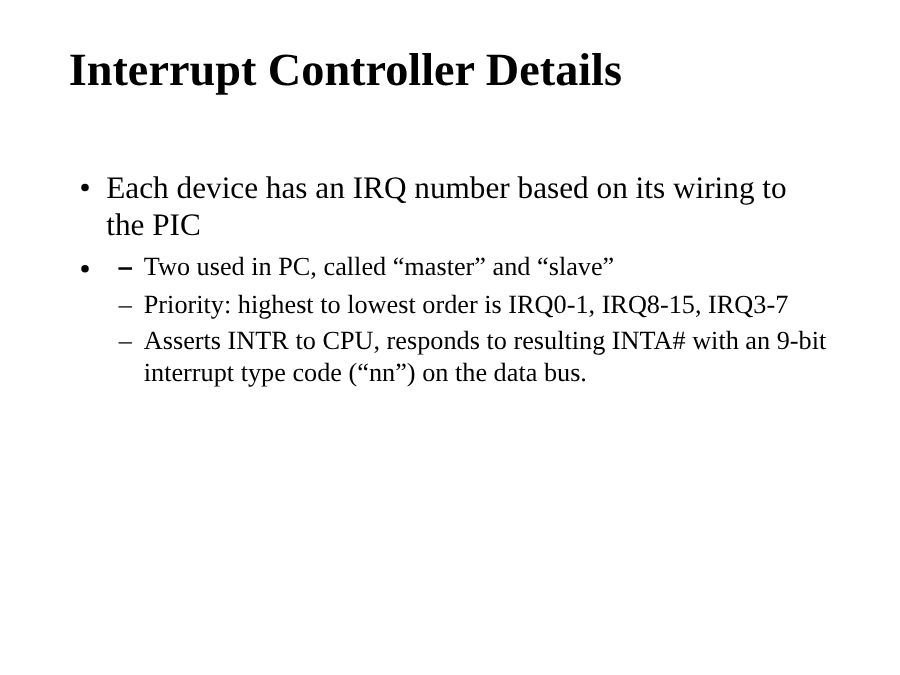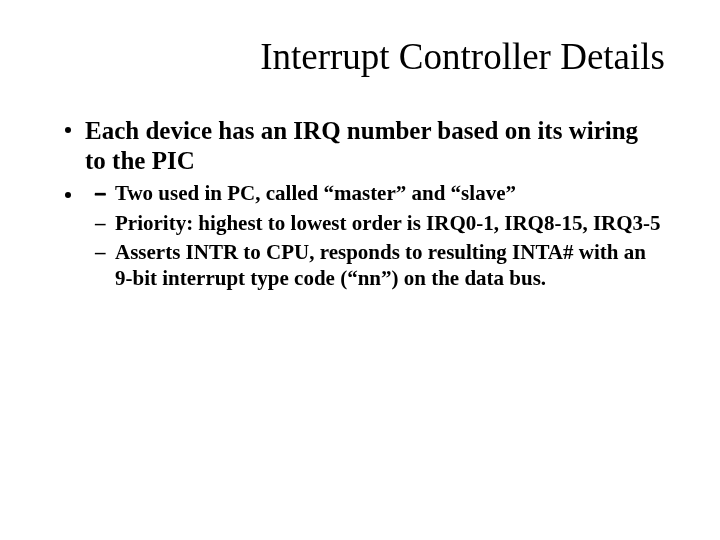--- a/index.html
+++ b/index.html
@@ -1,29 +1,29 @@
 <!DOCTYPE html>
 <html><head>
   <meta charset="utf-8">
   <style>
-    * { margin: 0; padding: 0; box-sizing: border-box; font-weight: bold; }
+    * { margin: 0; padding: 0; box-sizing: border-box; }
     body {
       width: 720px;
       height: 540px;
       background: #ffffff;
       font-family: "Times New Roman", Times, serif;
       color: #000000;
       padding: 35px 55px 40px 55px;
       overflow: hidden;
     }
     .title {
       font-size: 37px;
-      text-align: right;
-      font-weight: normal;
-      margin-bottom: 38px;
+      text-align: left;
+      font-weight: bold;
+      margin-bottom: 58px;
     }
     .level1 {
       list-style: none;
       padding-left: 0;
     }
     .level1-item {
       position: relative;
       padding-left: 30px;
       font-size: 25px;
       line-height: 1.18;
@@ -77,21 +77,21 @@
     <ul class="level2">
       <li class="level2-item">
         <span class="level2-dash">–</span>
       </li>
       <li class="level2-item">
         <span class="level2-dash">–</span>
         <span>Two used in PC, called “master” and “slave”</span>
       </li>
       <li class="level2-item">
         <span class="level2-dash">–</span>
-        <span>Priority: highest to lowest order is IRQ0-1, IRQ8-15, IRQ3-5</span>
+        <span>Priority: highest to lowest order is IRQ0-1, IRQ8-15, IRQ3-7</span>
       </li>
       <li class="level2-item">
         <span class="level2-dash">–</span>
         <span>Asserts INTR to CPU, responds to resulting INTA# with an 9-bit interrupt type code (“nn”) on the data bus.</span>
       </li>
     </ul>
   </li>
 </ul>
 
 </body></html>

